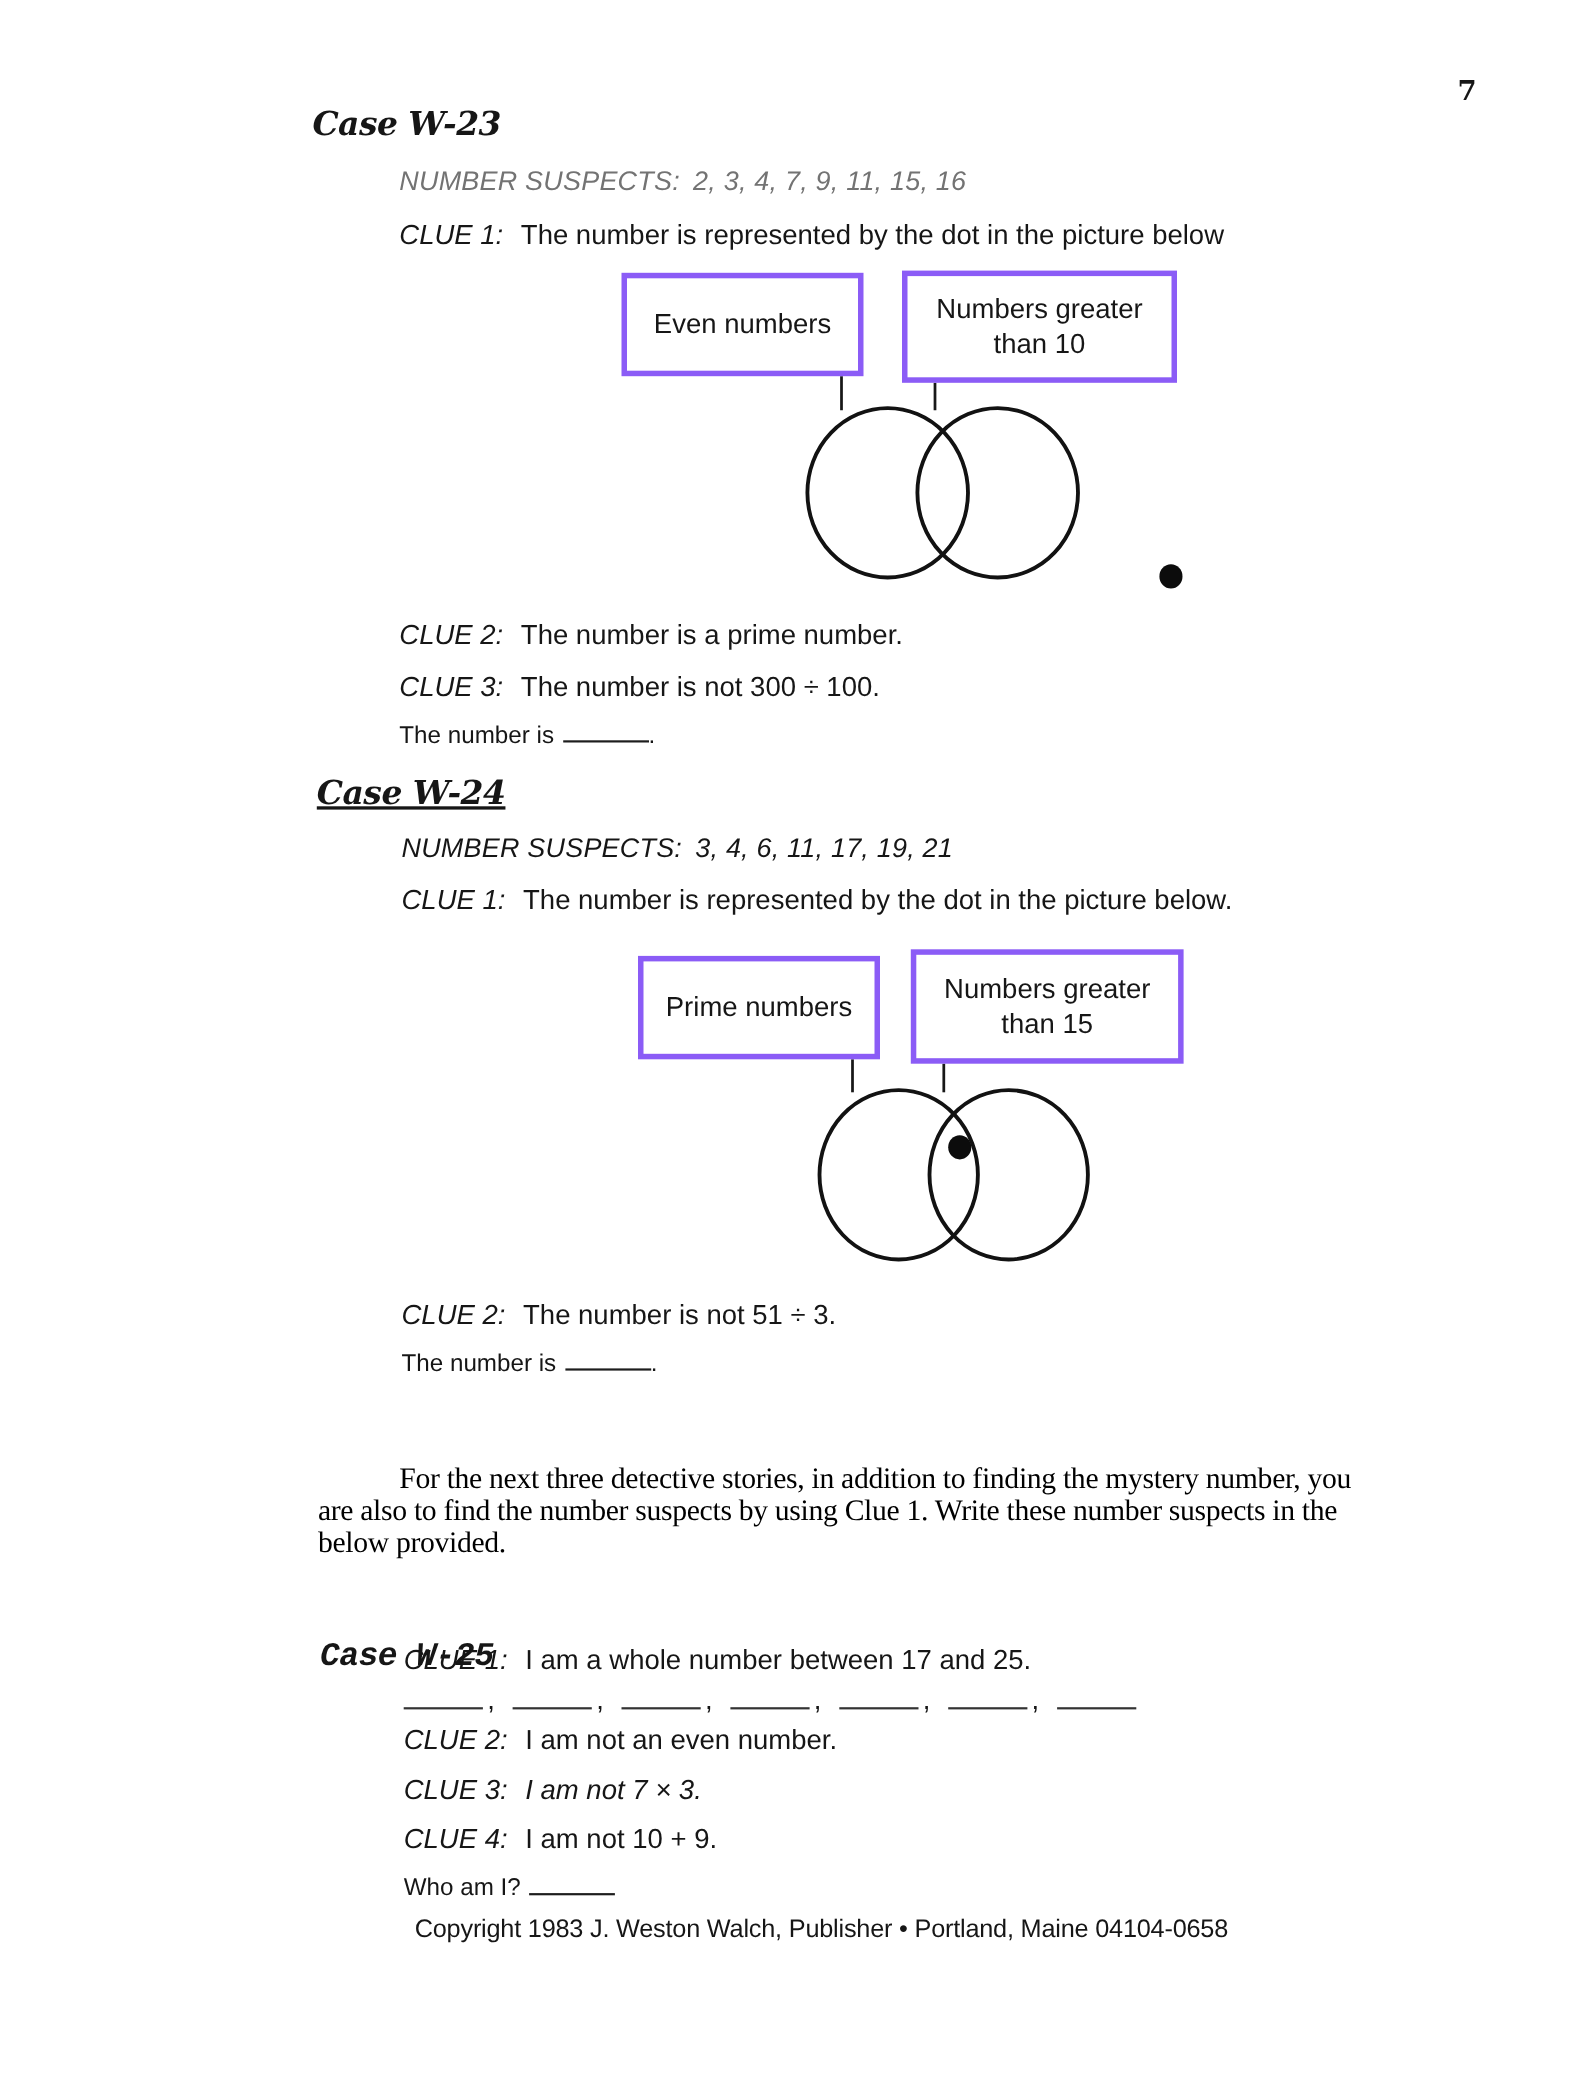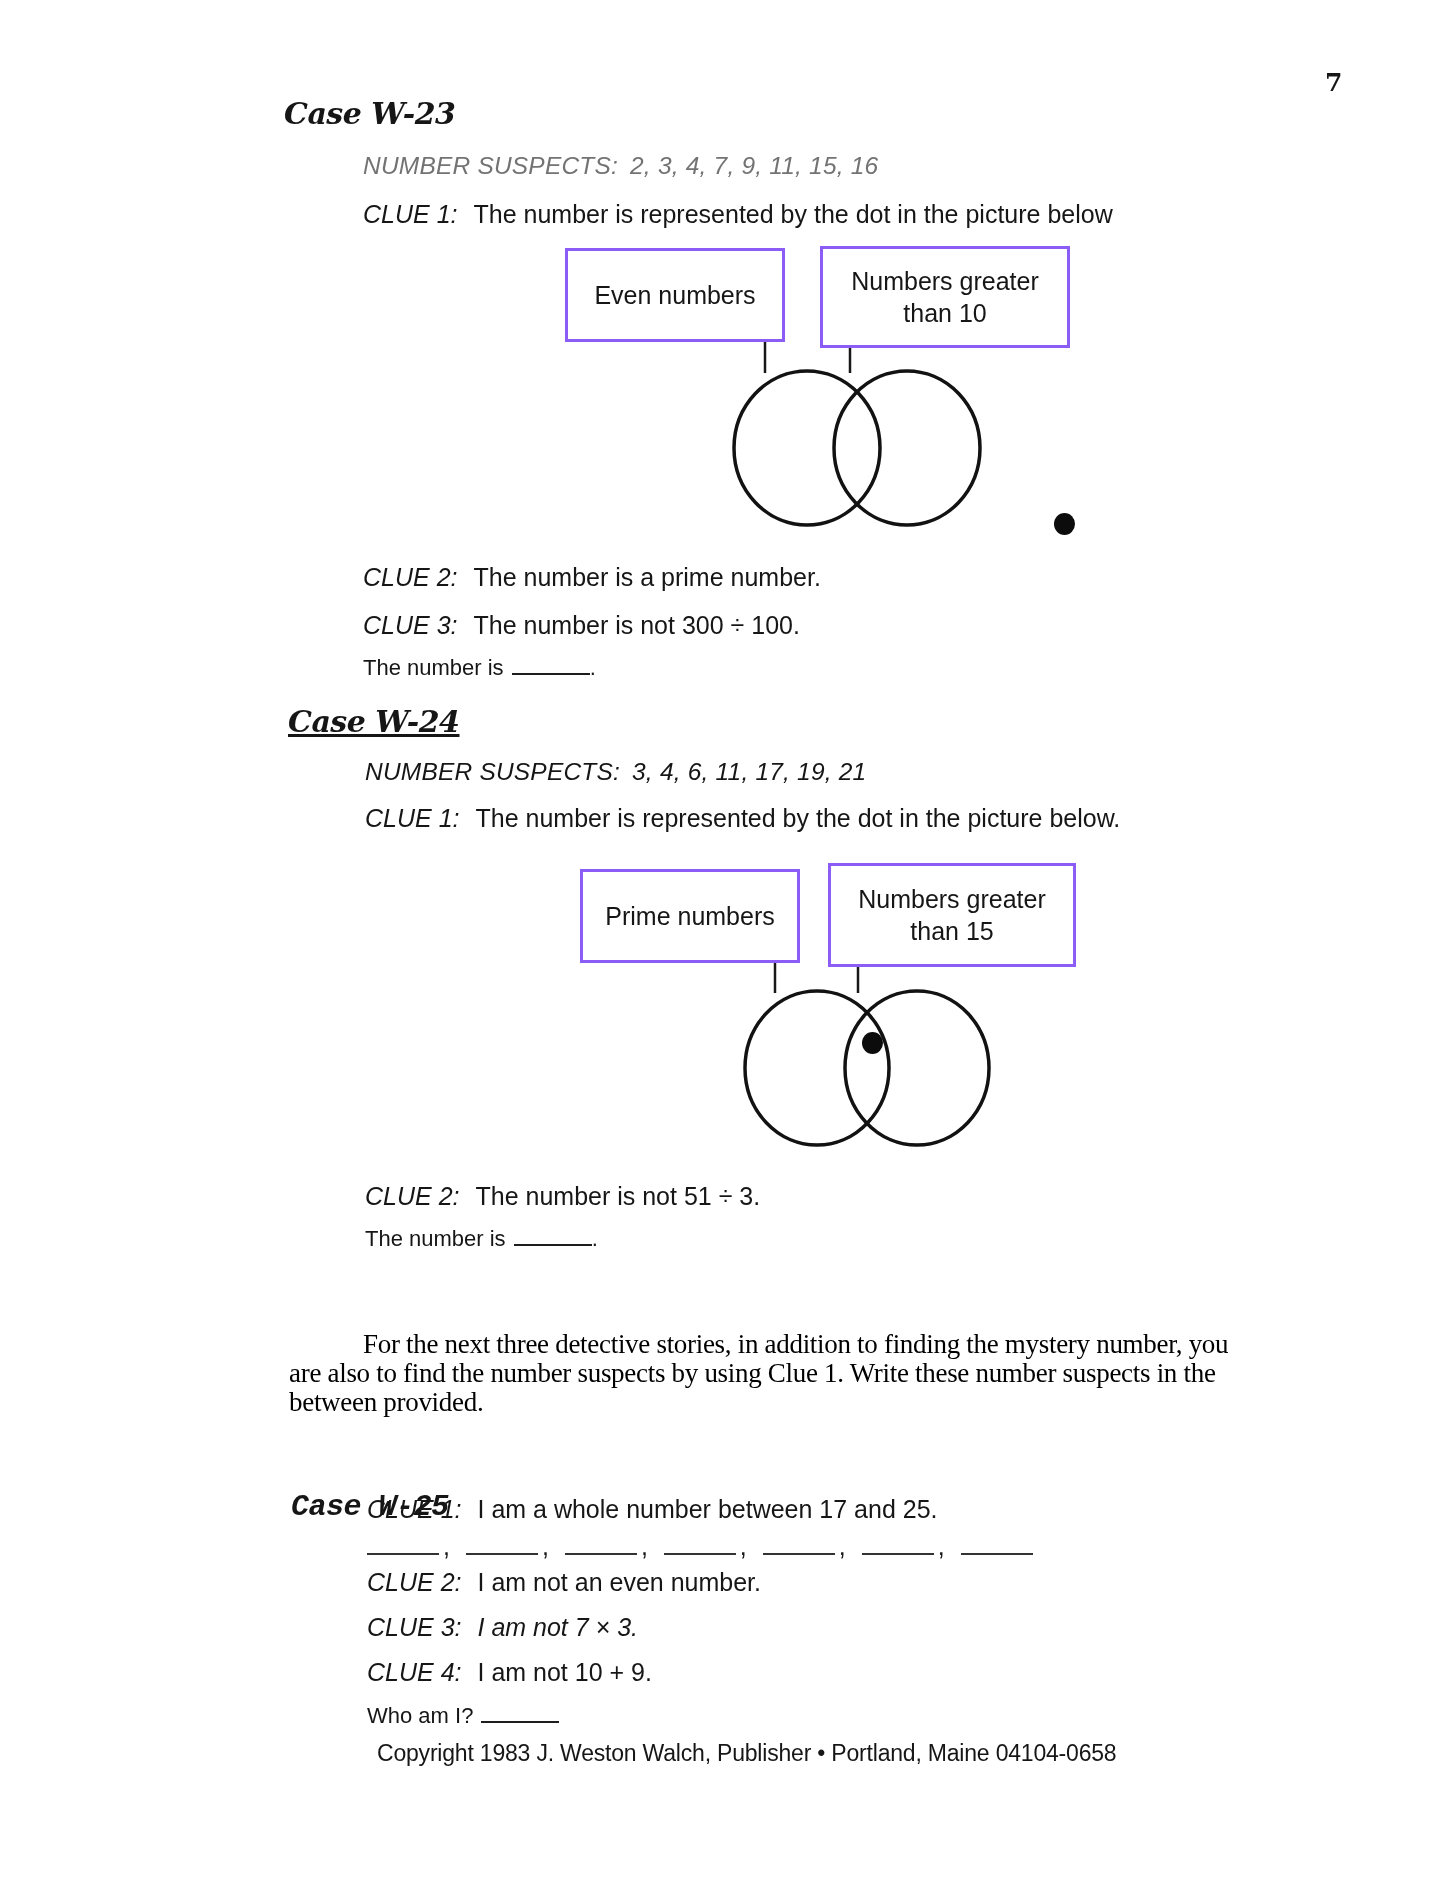--- a/index.html
+++ b/index.html
@@ -23,21 +23,21 @@
   .clue { position:absolute; font-size:25px; white-space:nowrap; }
   .clue .label { font-style:italic; margin-right:16px; }
   .clue .text.italic { font-style:italic; }
   .answer { position:absolute; font-size:22px; }
   .blank {
     display:inline-block; width:78px; height:2px;
     border-bottom:2.5px solid #1d1d1d; margin-left:8px;
   }
   .diagram { position:absolute; width:545px; height:300px; }
   .dbox {
-    position:absolute; box-sizing:border-box; border:3px solid #8b5cf6; background:#fff;
+    position:absolute; box-sizing:border-box; border:5px solid #8b5cf6; background:#fff;
     display:flex; flex-direction:column; align-items:center; justify-content:center;
     text-align:center; font-size:25px; line-height:1.28;
   }
   .venn { position:absolute; left:0; top:0; }
   .dot { position:absolute; width:21px; height:22px; background:#0c0c0c; border-radius:50%; }
   .interlude {
     position:absolute; left:289px; top:1330px; width:1125px;
     font-family:"Liberation Serif", serif; font-size:27px; line-height:29px;
     letter-spacing:-0.3px; color:#000000;
   }
@@ -124,21 +124,21 @@
     <span class="label">CLUE 2:</span><span class="text">The number is not 51 ÷ 3.</span>
   </div>
 
   <div class="answer" style="left:365px; top:1226px;">
     <span>The number is</span><span class="blank"></span><span>.</span>
   </div>
 
   <div class="interlude">
     <div class="line1">For the next three detective stories, in addition to finding the mystery number, you</div>
     <div>are also to find the number suspects by using Clue 1. Write these number suspects in the</div>
-    <div>between provided.</div>
+    <div>below provided.</div>
   </div>
 
   <div class="case-title" style="left:291px; top:1490px;font-family:Liberation Mono, monospace;">Case W-25</div>
 
   <div class="clue" style="left:367px; top:1495px;">
     <span class="label">CLUE 1:</span><span class="text">I am a whole number between 17 and 25.</span>
   </div>
 
   <div class="blanks-row" style="left:367px; top:1532px;"><span class="blank"></span><span class="comma">,</span><span class="blank"></span><span class="comma">,</span><span class="blank"></span><span class="comma">,</span><span class="blank"></span><span class="comma">,</span><span class="blank"></span><span class="comma">,</span><span class="blank"></span><span class="comma">,</span><span class="blank"></span></div>
 

